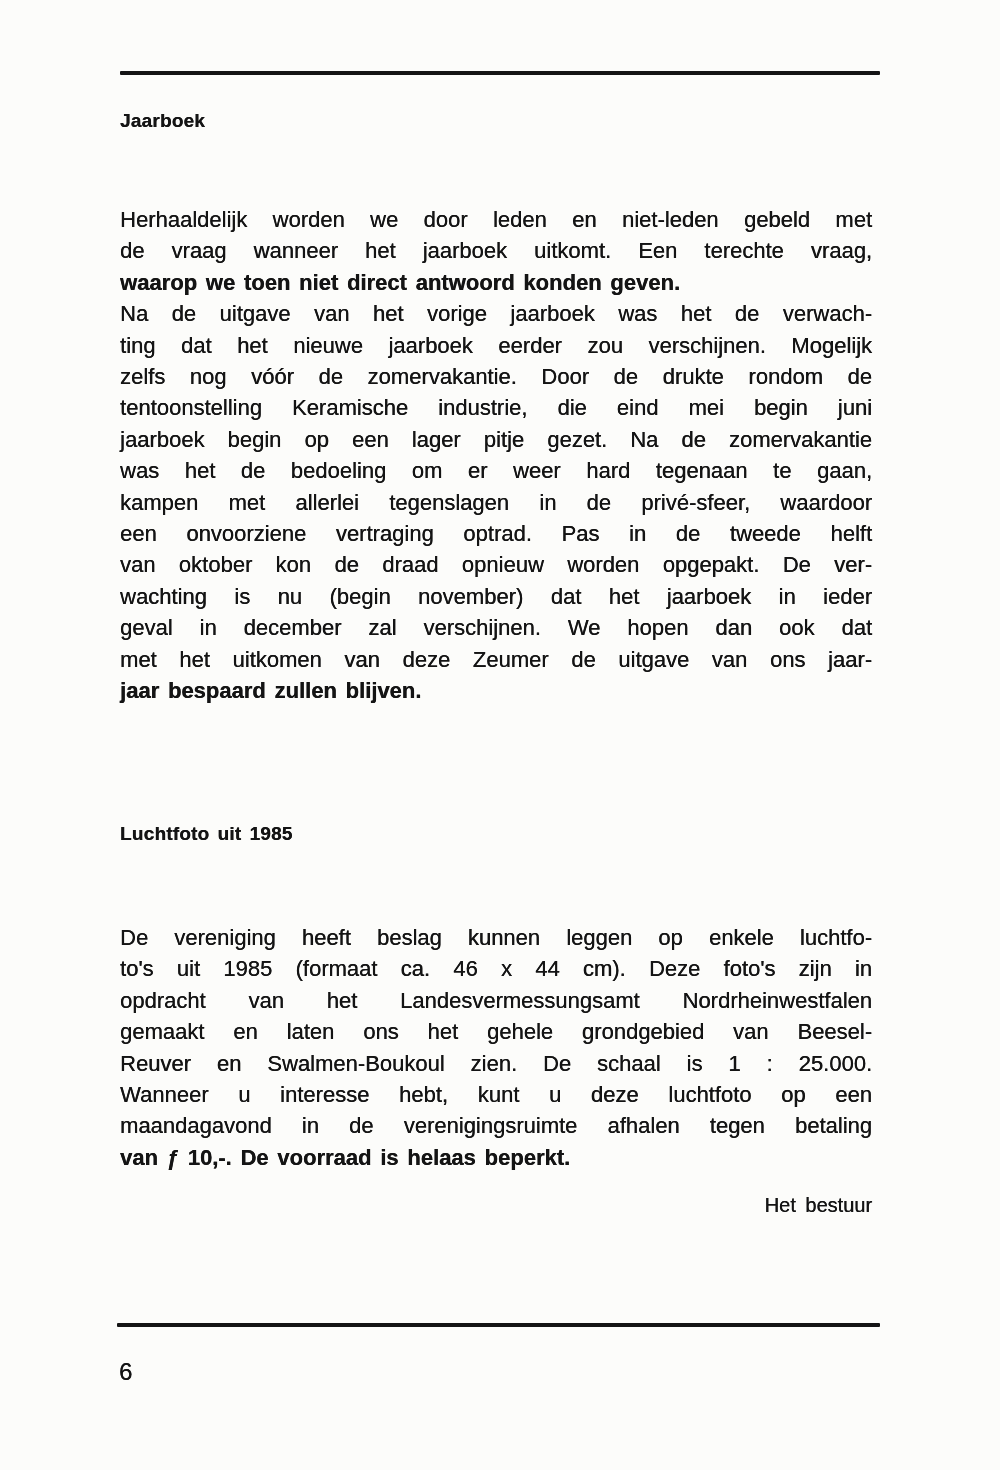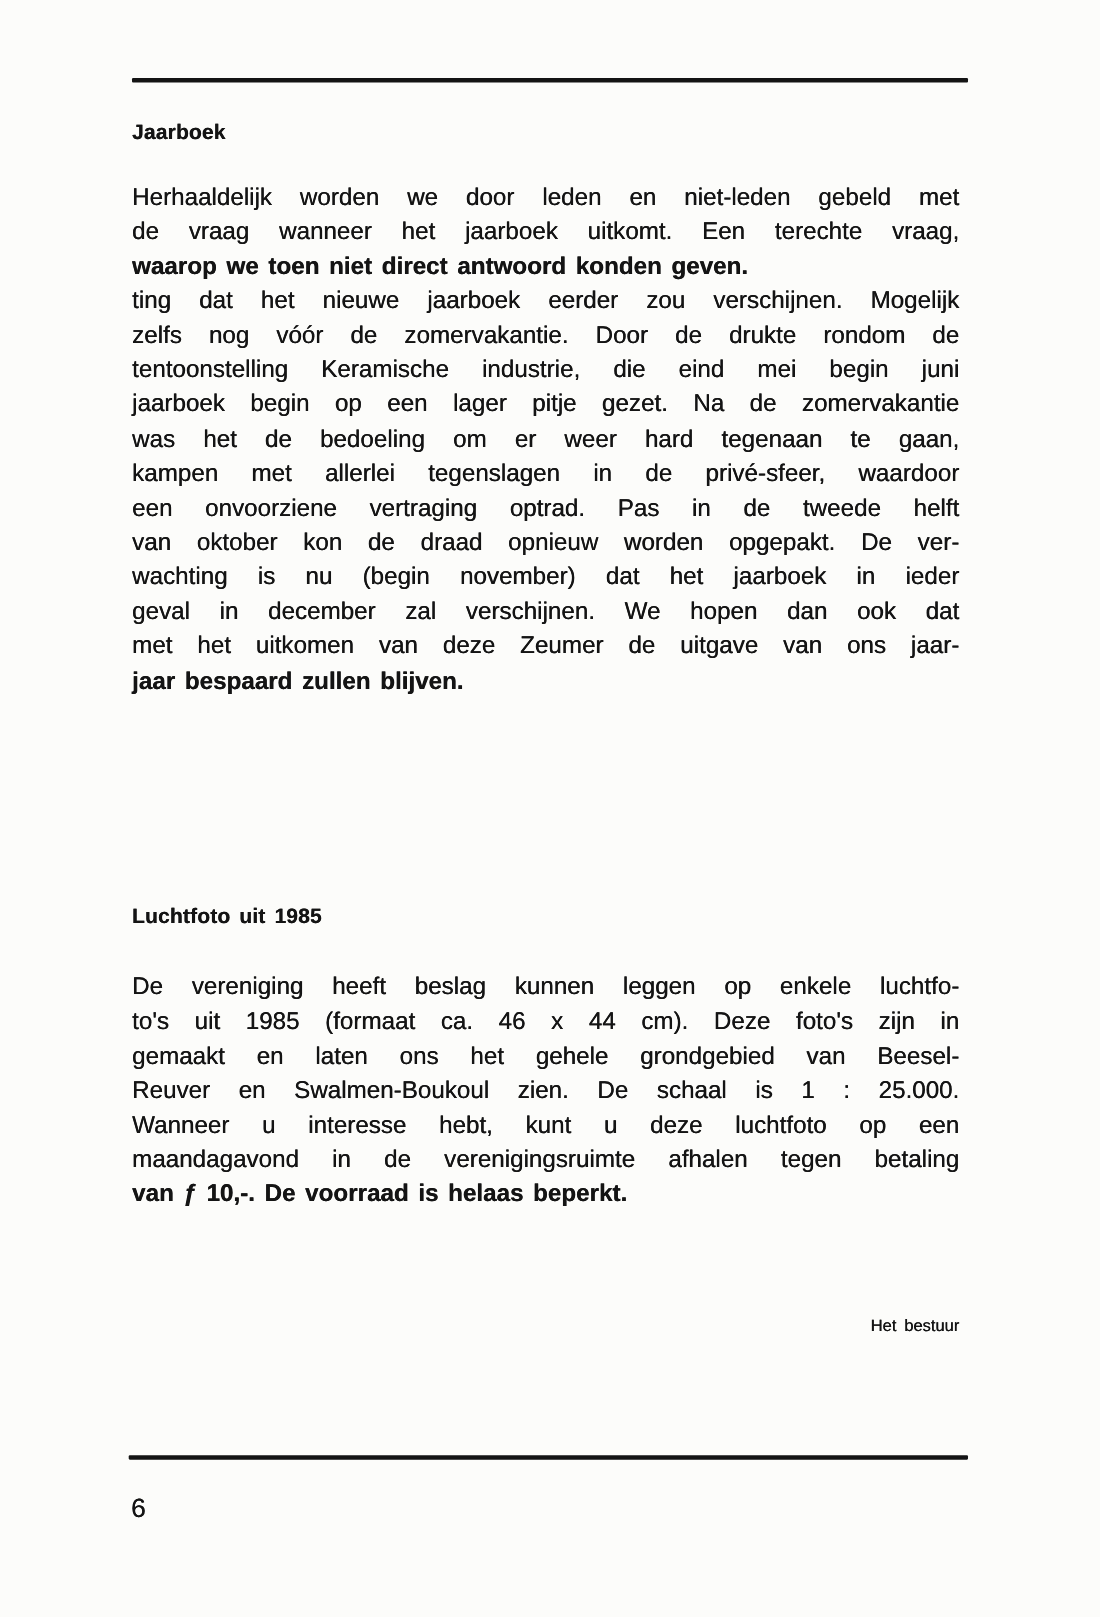--- a/index.html
+++ b/index.html
@@ -44,41 +44,42 @@
   .heading.pos-2 { top: 818px; }
 
   .para {
     position: absolute;
     left: 120px;
     width: 752px;
     font-size: 22px;
     line-height: 31.4px;
     word-spacing: 0.12em;
     text-shadow: 0.3px 0 0 currentColor;
+    margin-top: 41px;
   }
   .para.pos-1 { top: 163px; }
   .para.pos-2 { top: 881px; }
 
   .line {
     text-align: justify;
     text-align-last: justify;
     white-space: nowrap;
   }
   .line.line-end {
     text-align-last: left;
     font-weight: bold;
   }
 
   .signature {
     position: absolute;
     left: 120px;
     top: 1190px;
     width: 752px;
     text-align: right;
-    font-size: 15px;
+    font-size: 20px;
     line-height: 31.4px;
     word-spacing: 0.2em;
     text-shadow: 0.3px 0 0 currentColor;
   }
   .page-number {
     position: absolute;
     left: 119px;
     top: 1356px;
     font-size: 24px;
     line-height: 31.4px;
@@ -91,39 +92,41 @@
 <div class="page">
 
   <div class="rule top"></div>
 
   <h2 class="heading pos-1">Jaarboek</h2>
 
   <div class="para pos-1">
       <div class="line">Herhaaldelijk worden we door leden en niet-leden gebeld met</div>
       <div class="line">de vraag wanneer het jaarboek uitkomt. Een terechte vraag,</div>
       <div class="line line-end">waarop we toen niet direct antwoord konden geven.</div>
+      <div class="line">Na de uitgave van het vorige jaarboek was het de verwach-</div>
       <div class="line">ting dat het nieuwe jaarboek eerder zou verschijnen. Mogelijk</div>
       <div class="line">zelfs nog vóór de zomervakantie. Door de drukte rondom de</div>
       <div class="line">tentoonstelling Keramische industrie, die eind mei begin juni</div>
       <div class="line">jaarboek begin op een lager pitje gezet. Na de zomervakantie</div>
       <div class="line">was het de bedoeling om er weer hard tegenaan te gaan,</div>
       <div class="line">kampen met allerlei tegenslagen in de privé-sfeer, waardoor</div>
       <div class="line">een onvoorziene vertraging optrad. Pas in de tweede helft</div>
       <div class="line">van oktober kon de draad opnieuw worden opgepakt. De ver-</div>
       <div class="line">wachting is nu (begin november) dat het jaarboek in ieder</div>
       <div class="line">geval in december zal verschijnen. We hopen dan ook dat</div>
       <div class="line">met het uitkomen van deze Zeumer de uitgave van ons jaar-</div>
       <div class="line line-end">jaar bespaard zullen blijven.</div>
     </div>
 
   <h2 class="heading pos-2">Luchtfoto uit 1985</h2>
 
   <div class="para pos-2">
       <div class="line">De vereniging heeft beslag kunnen leggen op enkele luchtfo-</div>
       <div class="line">to's uit 1985 (formaat ca. 46 x 44 cm). Deze foto's zijn in</div>
+      <div class="line">opdracht van het Landesvermessungsamt Nordrheinwestfalen</div>
       <div class="line">gemaakt en laten ons het gehele grondgebied van Beesel-</div>
       <div class="line">Reuver en Swalmen-Boukoul zien. De schaal is 1 : 25.000.</div>
       <div class="line">Wanneer u interesse hebt, kunt u deze luchtfoto op een</div>
       <div class="line">maandagavond in de verenigingsruimte afhalen tegen betaling</div>
       <div class="line line-end">van ƒ 10,-. De voorraad is helaas beperkt.</div>
     </div>
 
   <div class="signature">Het bestuur</div>
 
   <div class="rule bottom"></div>

